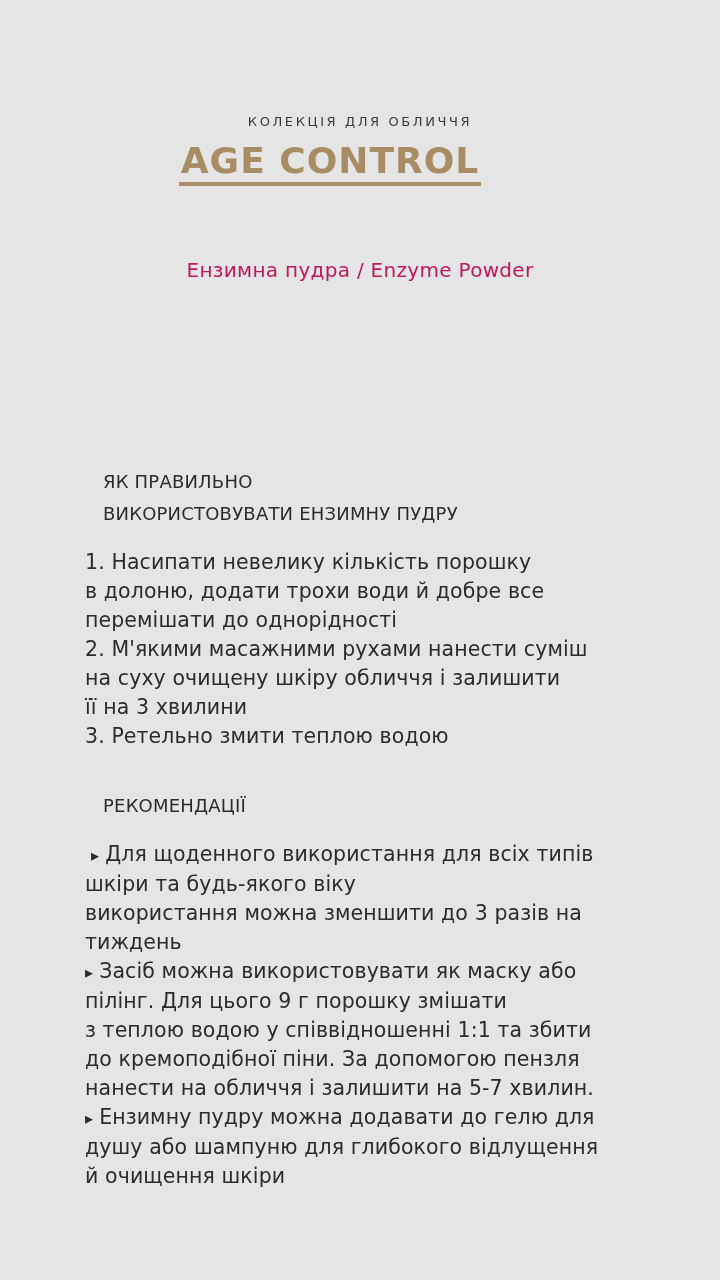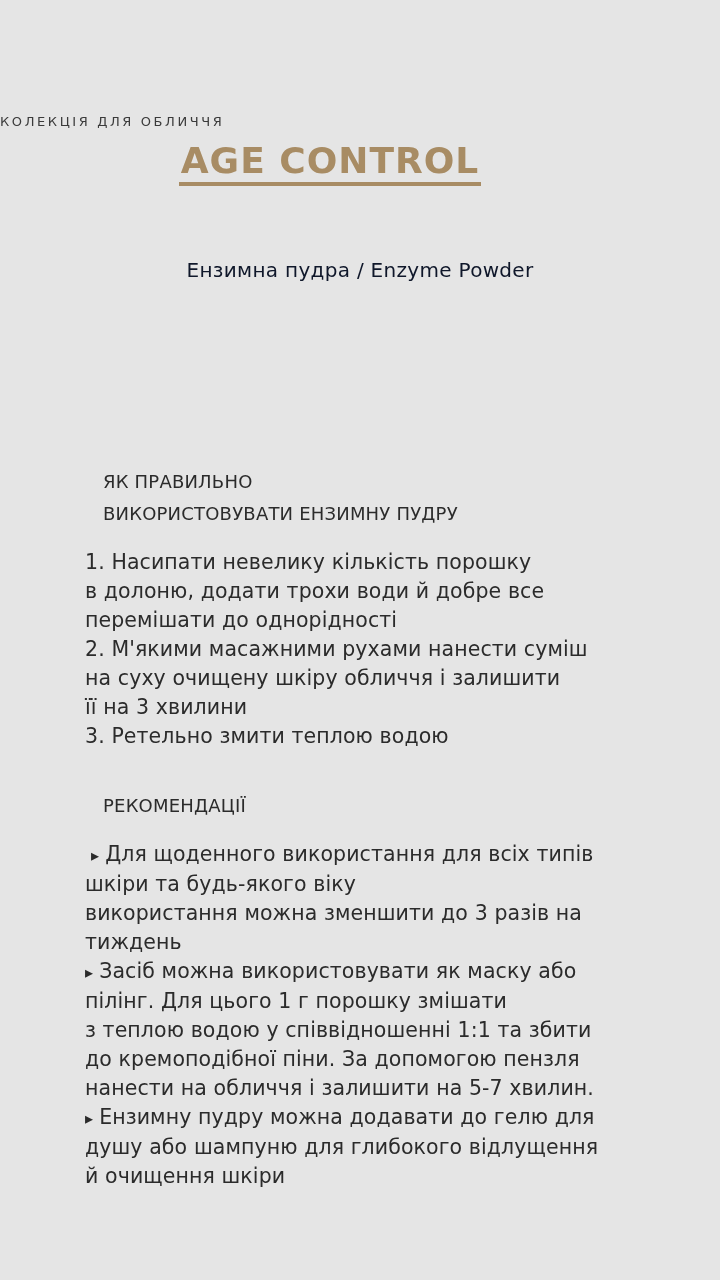--- a/index.html
+++ b/index.html
@@ -13,20 +13,21 @@
     body {
       position: relative;
       font-family: "DejaVu Sans", sans-serif;
       color: #2b2b2b;
     }
     .kicker {
       position: absolute;
       top: 114px;
       left: 0;
       width: 720px;
+      text-align: center;
       font-size: 13px;
       letter-spacing: 2.6px;
       color: #3a3a3a;
     }
     .brand {
       position: absolute;
       top: 140px;
       left: 0;
       width: 660px;
       text-align: center;
@@ -42,21 +43,21 @@
       border-bottom: 4px solid #a88c64;
       padding: 0 2px 0 2px;
     }
     .product {
       position: absolute;
       top: 258px;
       left: 0;
       width: 720px;
       text-align: center;
       font-size: 20px;
-      color: #0f172a;
+      color: #be185d;
       letter-spacing: 0.3px;
     }
     .section {
       position: absolute;
       left: 85px;
       width: 600px;
     }
     .section h2 {
       margin: 18px;
       font-weight: normal;
@@ -110,21 +111,21 @@
 </div>
 
 <div class="section recs">
   <h2>РЕКОМЕНДАЦІЇ</h2>
   <div>
     <p class="indent"><span class="bullet"></span><span>Для щоденного використання для всіх типів</span></p>
     <p>шкіри та будь-якого віку</p>
     <p>використання можна зменшити до 3 разів на</p>
     <p>тиждень</p>
     <p><span class="bullet"></span><span>Засіб можна використовувати як маску або</span></p>
-    <p>пілінг. Для цього 1 г порошку змішати</p>
+    <p>пілінг. Для цього 9 г порошку змішати</p>
     <p>з теплою водою у співвідношенні 1:1 та збити</p>
     <p>до кремоподібної піни. За допомогою пензля</p>
     <p>нанести на обличчя і залишити на 5-7 хвилин.</p>
     <p><span class="bullet"></span><span>Ензимну пудру можна додавати до гелю для</span></p>
     <p>душу або шампуню для глибокого відлущення</p>
     <p>й очищення шкіри</p>
   </div>
 </div>
 
 </body></html>

